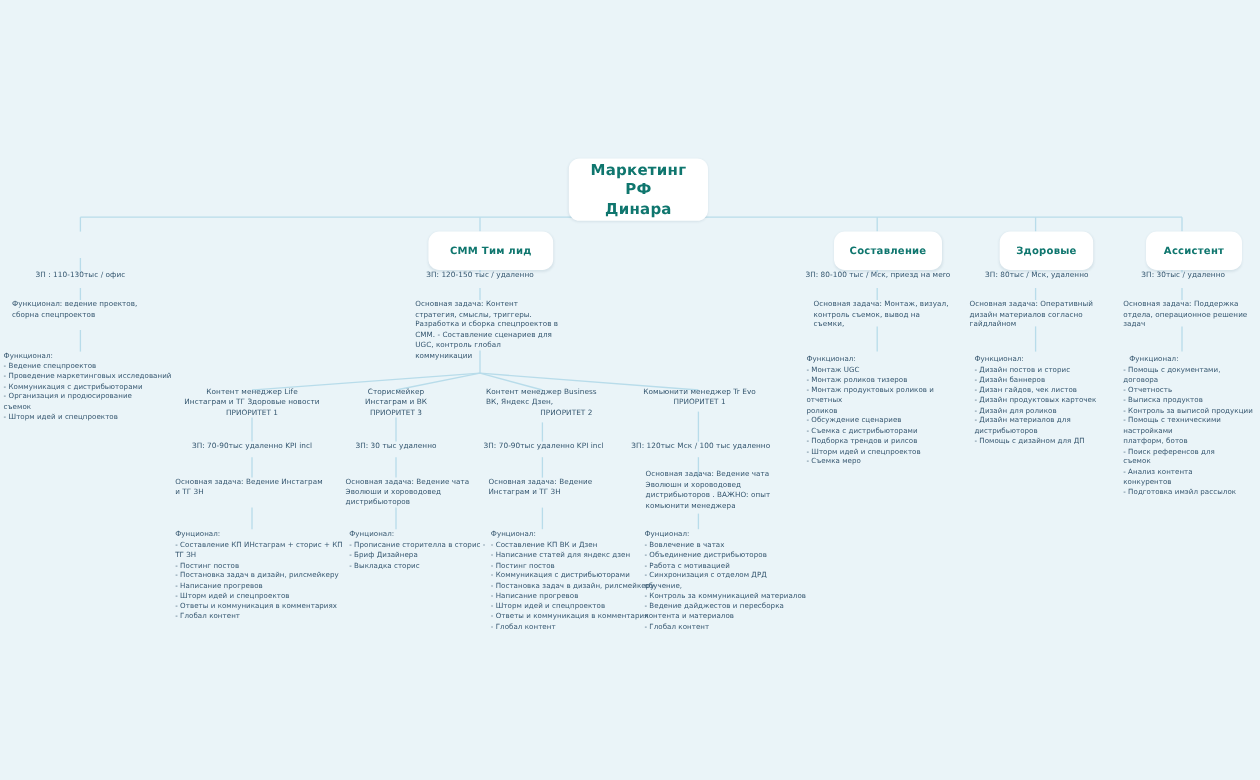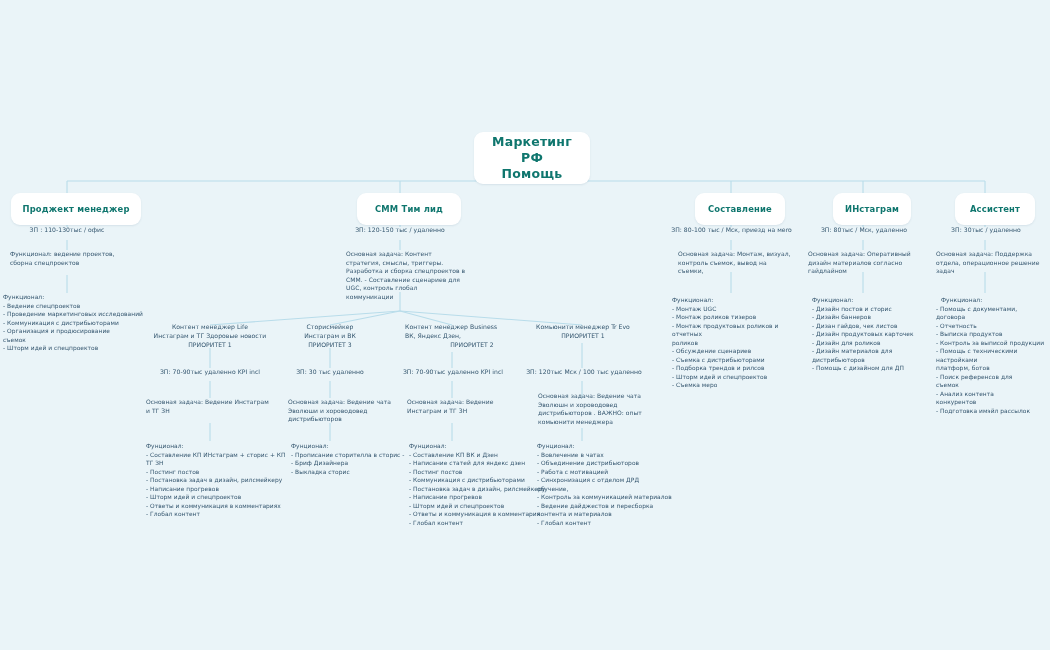--- a/index.html
+++ b/index.html
@@ -107,27 +107,24 @@
 
       <path d="M582,343 L582,368"></path>
       <path d="M582,381 L582,398"></path>
       <path d="M582,428 L582,441"></path>
     </g>
   </svg>
 
   <div class="node root" style="left:474px;top:132px;width:100px;height:40px;">
     <div>
       <div>Маркетинг РФ</div>
-      <div>Помощь</div>
-    </div>
-  </div>
-
-  <div class="node lvl1" style="left:11px;top:193px;width:112px;height:22px;">
-    <span>Проджект менеджер</span>
-  </div>
+      <div>Динара</div>
+    </div>
+  </div>
+
   <div class="txt c salary" style="left:7px;top:226px;width:120px;">ЗП : 110-130тыс / офис</div>
   <div class="txt l task" style="left:10px;top:250px;width:125px;">Функционал: ведение проектов,  сборна спецпроектов</div>
   <div class="txt l func" style="left:3px;top:293px;width:140px;">
     <div>Функционал:</div>
     <div>
       <div>- Ведение спецпроектов</div>
       <div>- Проведение маркетинговых исследований</div>
       <div>- Коммуникация с дистрибьюторами</div>
       <div>- Организация и продюсирование</div>
       <div>съемок</div>
@@ -155,21 +152,21 @@
       <div>роликов</div>
       <div>- Обсуждение сценариев</div>
       <div>- Съемка с дистрибьюторами</div>
       <div>- Подборка трендов и рилсов</div>
       <div>- Шторм идей и спецпроектов</div>
       <div>- Съемка меро</div>
     </div>
   </div>
 
   <div class="node lvl1" style="left:833px;top:193px;width:60px;height:22px;">
-    <span>ИНстаграм</span>
+    <span>Здоровые</span>
   </div>
   <div class="txt c salary" style="left:810px;top:226px;width:108px;">ЗП: 80тыс / Мск, удаленно</div>
   <div class="txt l task" style="left:808px;top:250px;width:108px;">Основная задача: Оперативный дизайн материалов согласно гайдлайном</div>
   <div class="txt l func" style="left:812px;top:296px;width:115px;">
     <div>Функционал:</div>
     <div>
       <div>- Дизайн постов  и сторис</div>
       <div>- Дизайн баннеров</div>
       <div>- Дизан гайдов, чек листов</div>
       <div>- Дизайн продуктовых карточек</div>

